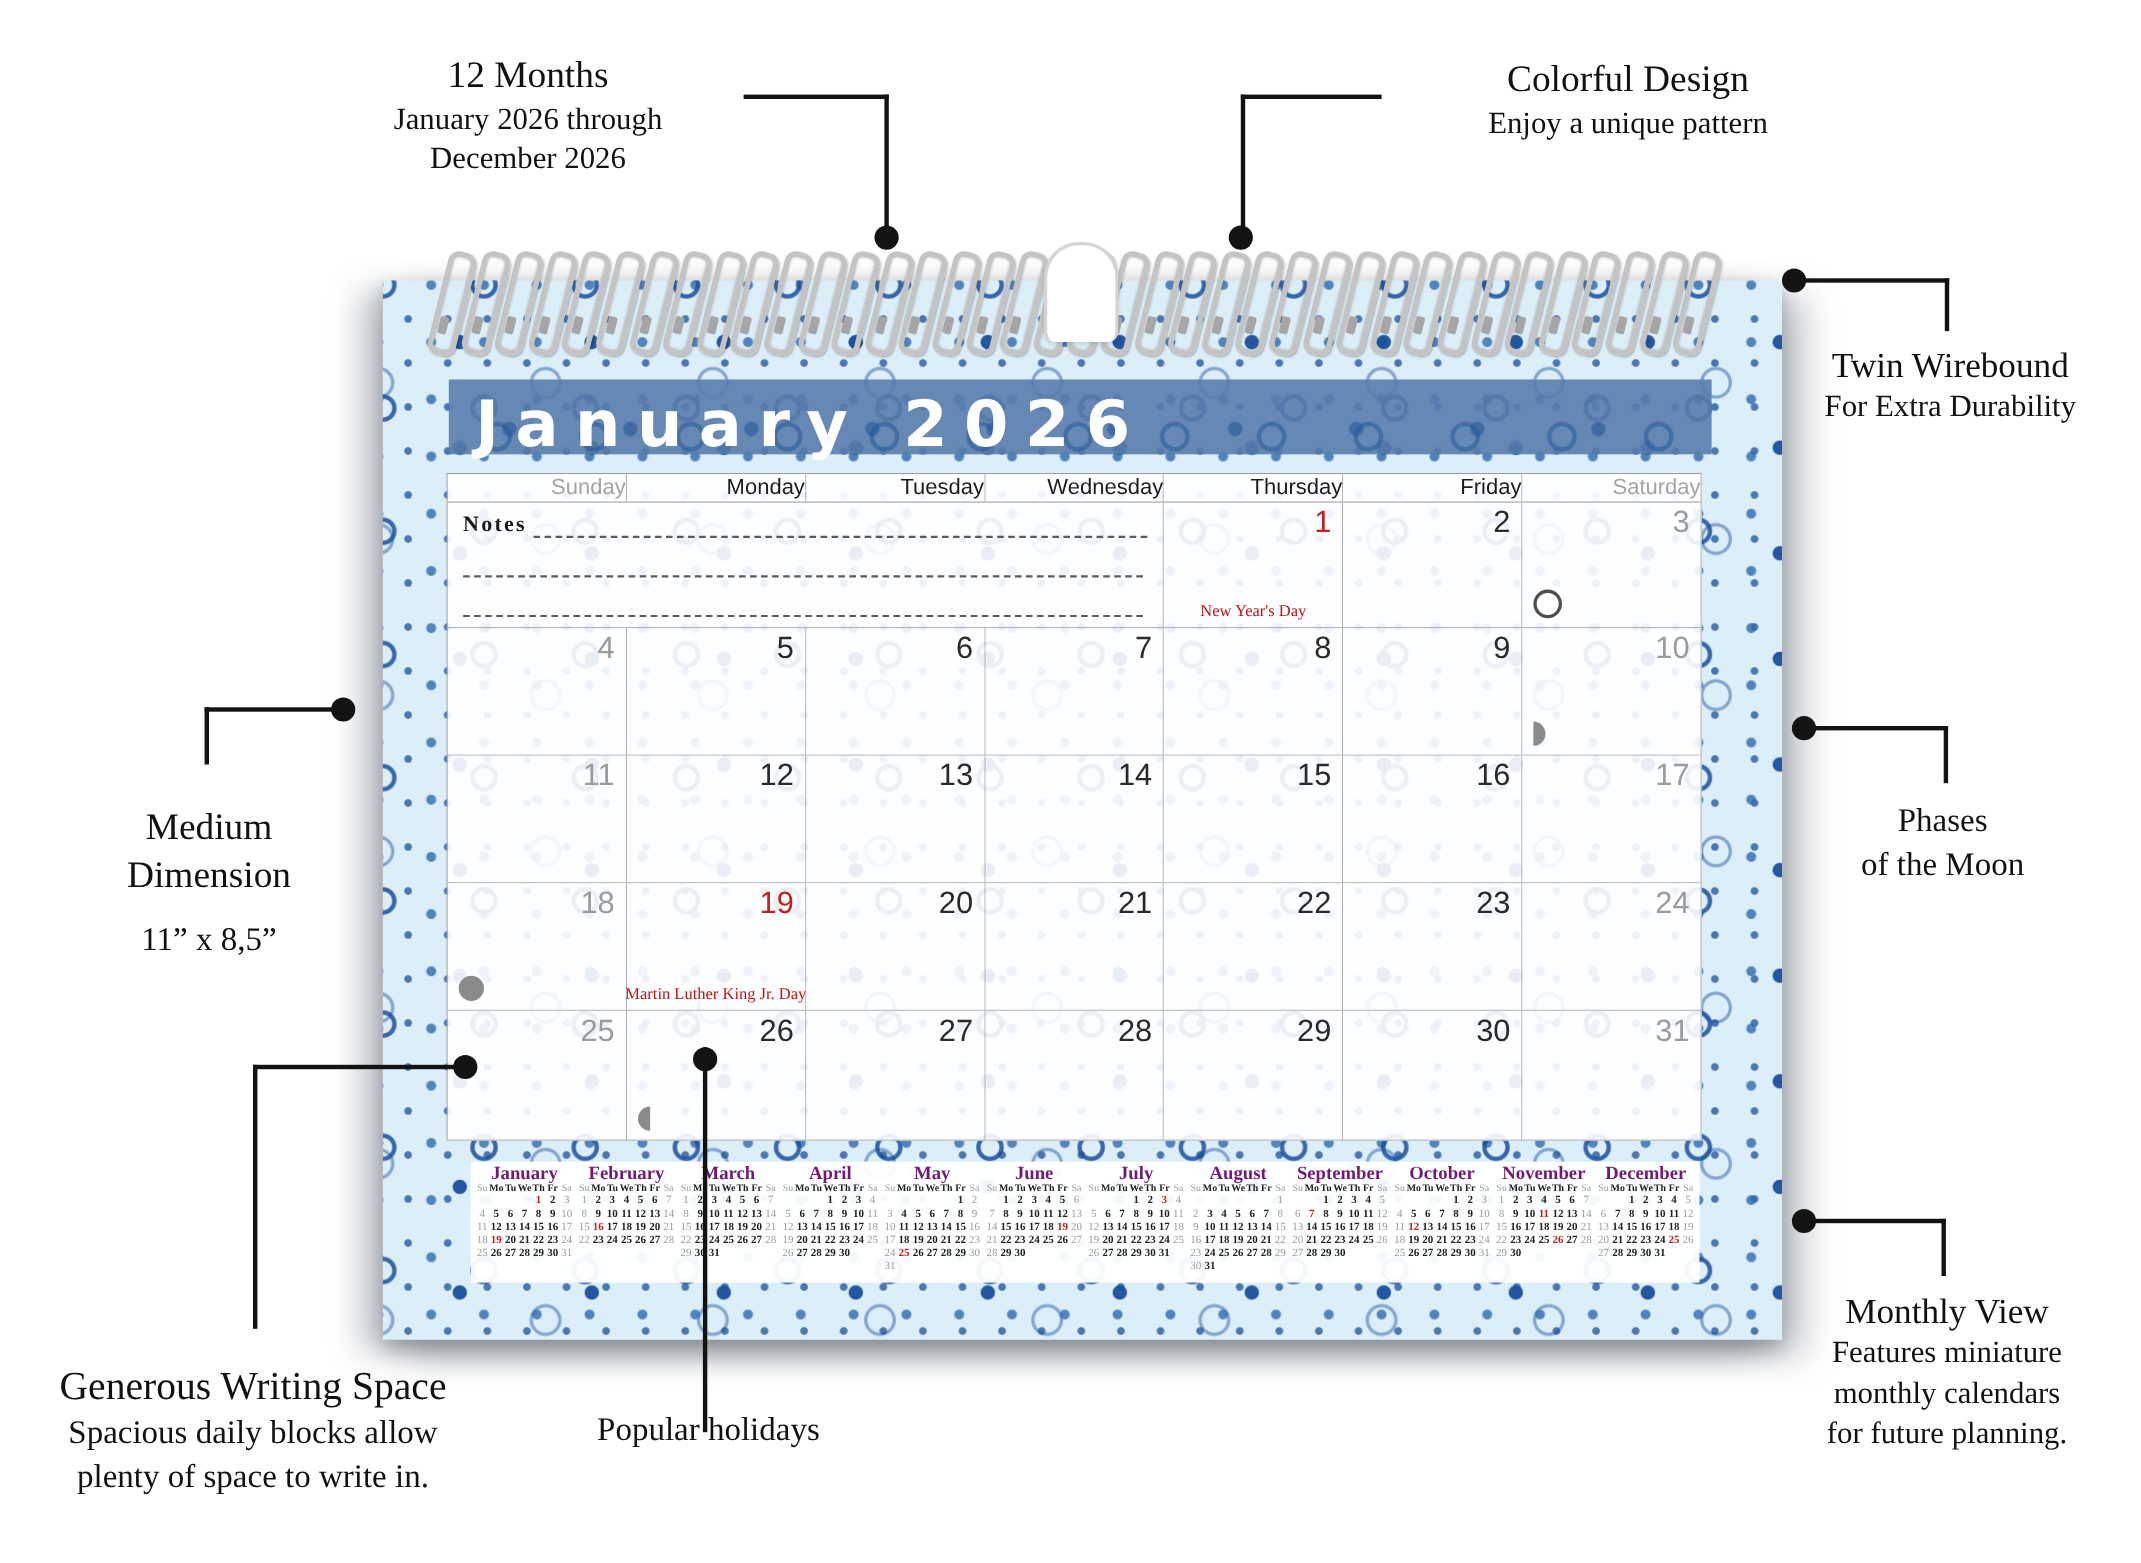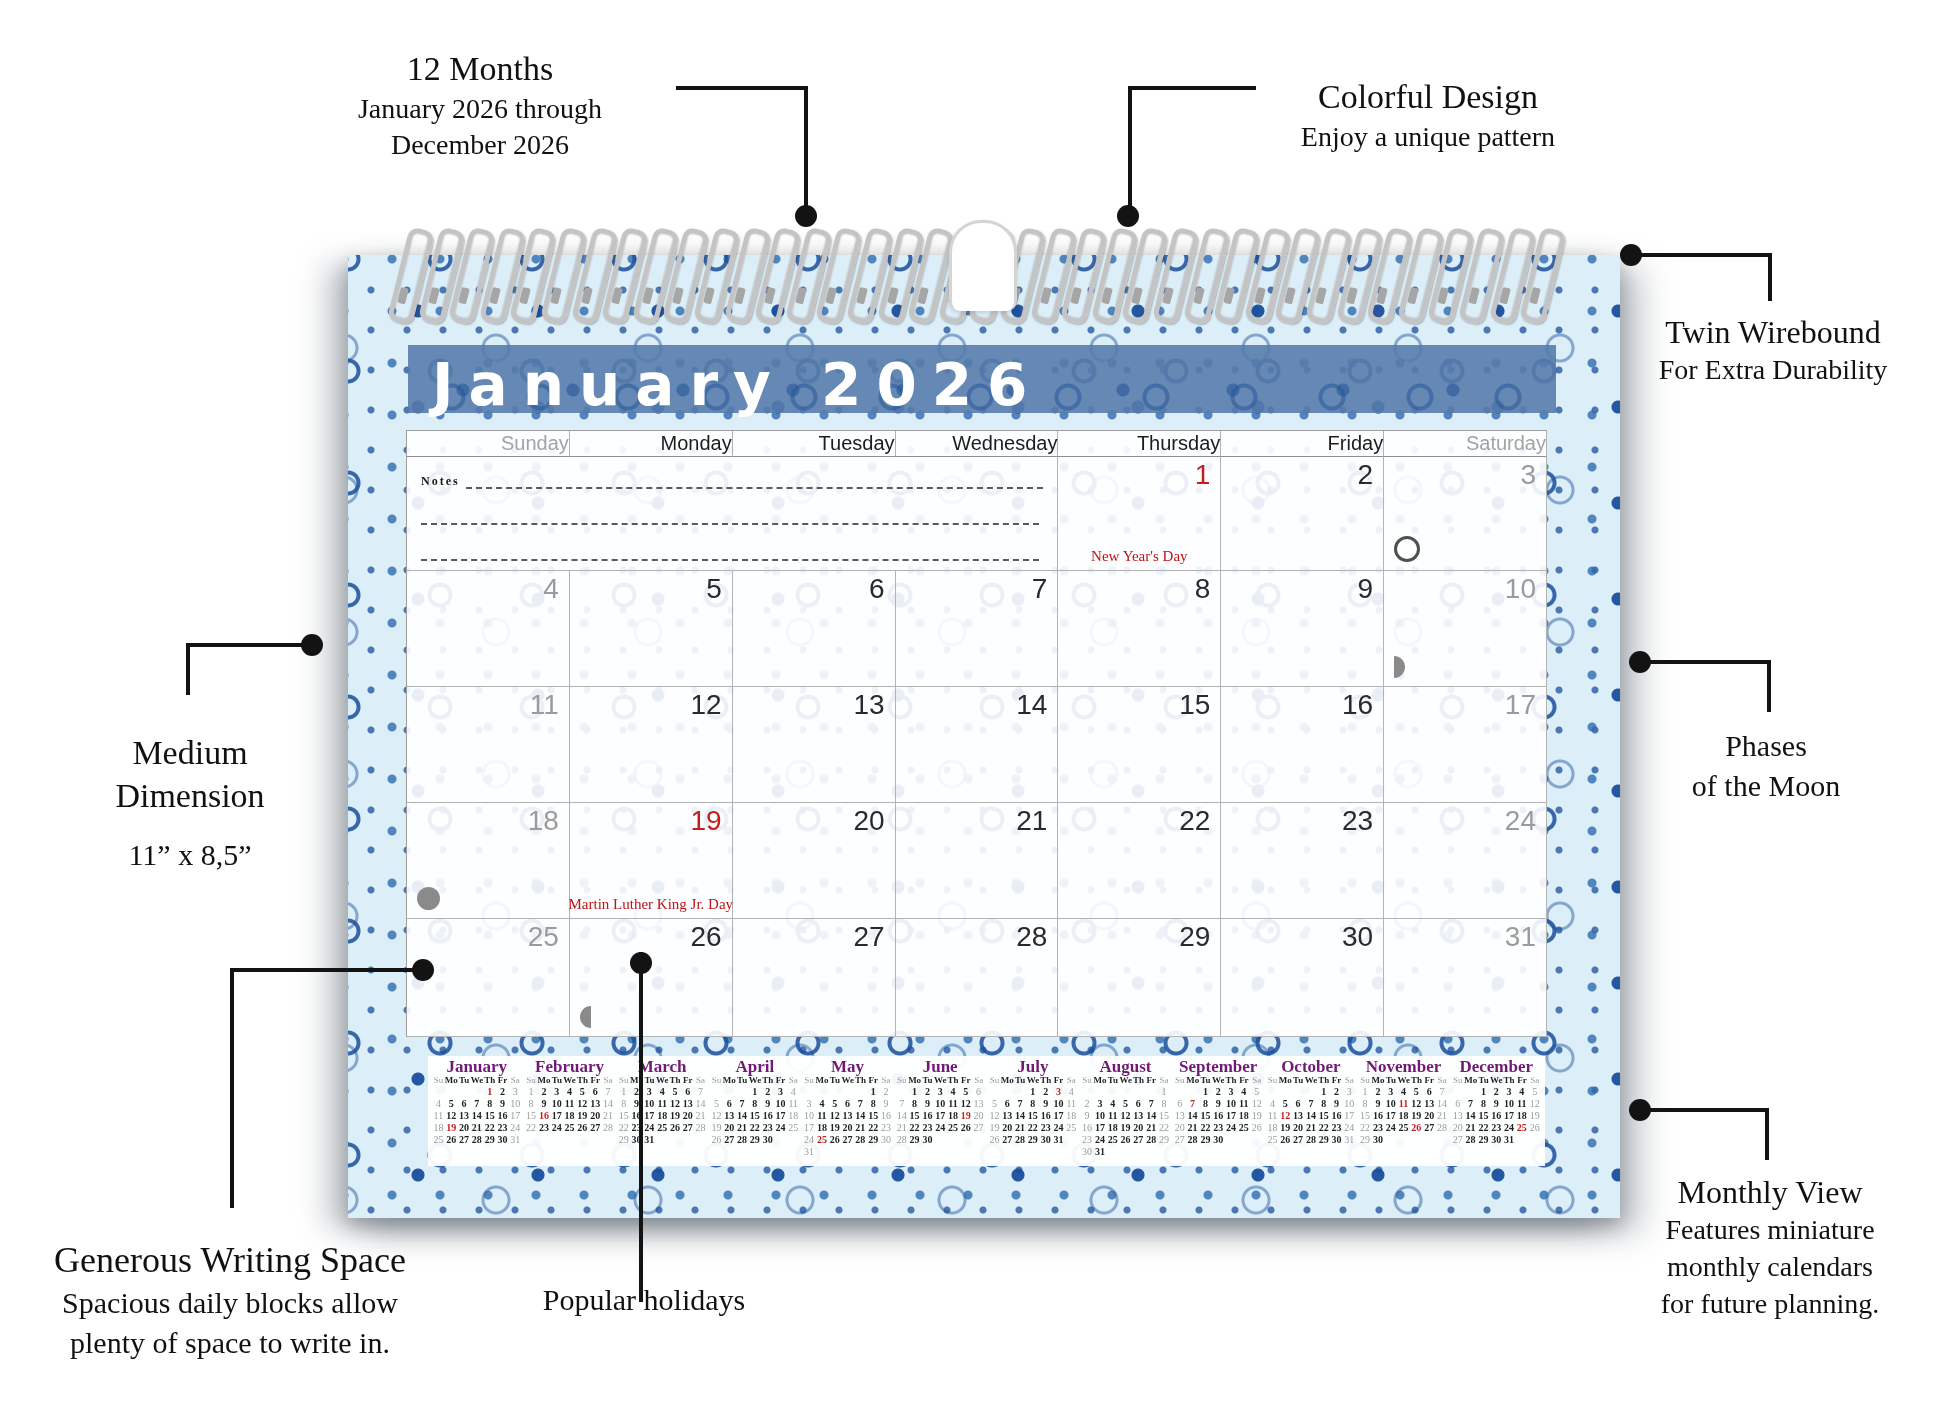--- a/index.html
+++ b/index.html
@@ -46,21 +46,21 @@
   .moon{position:absolute;left:10px;bottom:8px;}
   .moon-full{width:20px;height:20px;border:3px solid #4f4f4f;border-radius:50%;background:rgba(255,255,255,.65);}
   .moon-new{width:23px;height:23px;background:#8a8a8a;border-radius:50%;}
   .moon-last{width:11px;height:22px;background:#8a8a8a;border-radius:0 11px 11px 0;}
   .moon-first{width:11px;height:22px;background:#8a8a8a;border-radius:11px 0 0 11px;}
 
   
   .notes{grid-column:1/5;position:relative;background:rgba(255,255,255,.9);
          border-right:1px solid #b3b3b3;border-bottom:1px solid #b3b3b3;padding:6px 14px 0 14px;}
   .nrow1{display:flex;align-items:flex-end;height:26px;}
-  .nlabel{font-family:"Liberation Serif", serif;font-weight:bold;font-size:12px;letter-spacing:2px;color:#1a1a1a;}
+  .nlabel{font-family:"Liberation Serif", serif;font-weight:bold;font-size:20px;letter-spacing:2px;color:#1a1a1a;}
   .nline{flex:1;border-bottom:2px dashed #5a5a5a;margin-left:6px;height:22px;}
   .nline2{border-bottom:2px dashed #5a5a5a;height:34px;margin-right:4px;}
 
   
   .mini-strip{position:absolute;left:80px;top:801px;width:1117px;height:110px;
               background:rgba(255,255,255,.95);display:flex;gap:3px;padding:3px 4px;box-sizing:border-box;}
   .mm{flex:1;text-align:center;overflow:hidden;}
   .mm-t{font-family:Liberation Serif, serif;font-weight:bold;font-size:17px;color:#701a75;line-height:16px;}
   .mm-h,.mm-g{display:grid;grid-template-columns:repeat(7,1fr);}
   .mm-h span{font-family:"Liberation Serif", serif;font-size:9px;line-height:11px;}
@@ -820,21 +820,21 @@
 
 <div class="callout" style="left:300px;top:48px;width:360px;">
   <div class="co-title">12 Months</div>
   <div class="co-line">January 2026 through</div>
   <div class="co-line">December 2026</div>
 </div>
 <div class="ln" style="left:676px;top:86px;width:132px;height:4px;"></div>
 <div class="ln" style="left:804px;top:86px;width:4px;height:130px;"></div>
 <div class="dot" style="left:795px;top:205px;"></div>
 
-<div class="callout" style="left:1248px;top:52px;width:360px;margin-top:24px;">
+<div class="callout" style="left:1300px;top:52px;width:360px;">
   <div class="co-title">Colorful Design</div>
   <div class="co-line">Enjoy a unique pattern</div>
 </div>
 <div class="ln" style="left:1128px;top:86px;width:128px;height:4px;"></div>
 <div class="ln" style="left:1128px;top:86px;width:4px;height:130px;"></div>
 <div class="dot" style="left:1117px;top:205px;"></div>
 
 <div class="callout" style="left:1595px;top:312px;width:356px;">
   <div class="co-title sm">Twin Wirebound</div>
   <div class="co-line">For Extra Durability</div>

